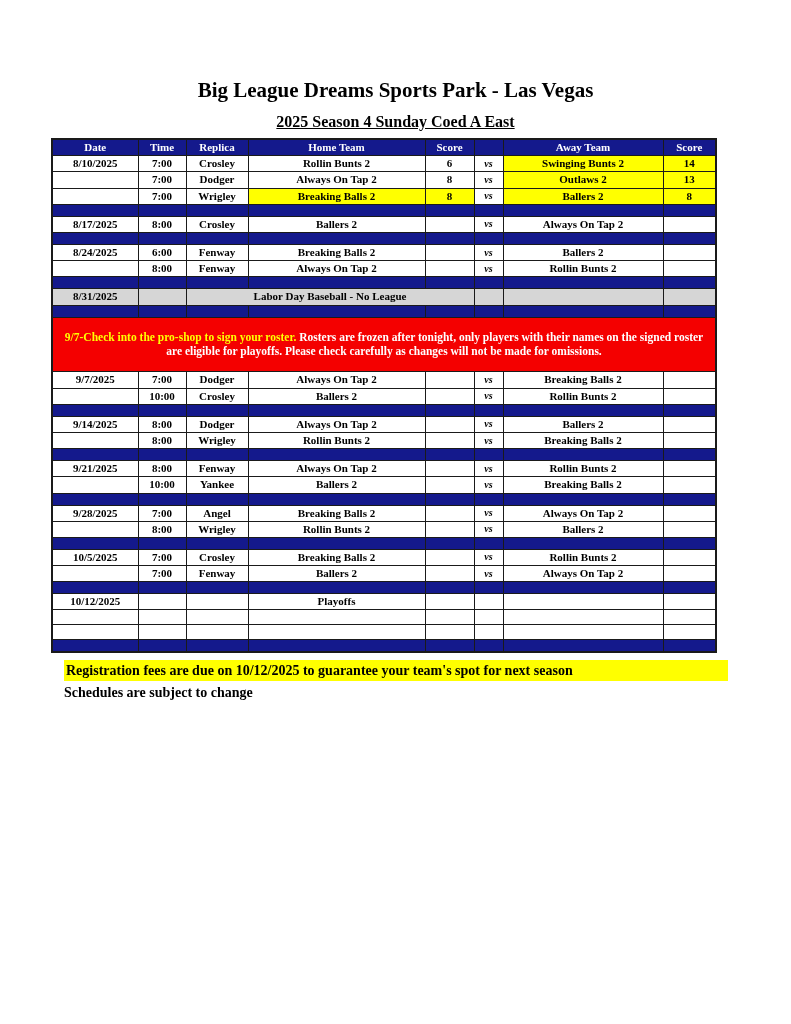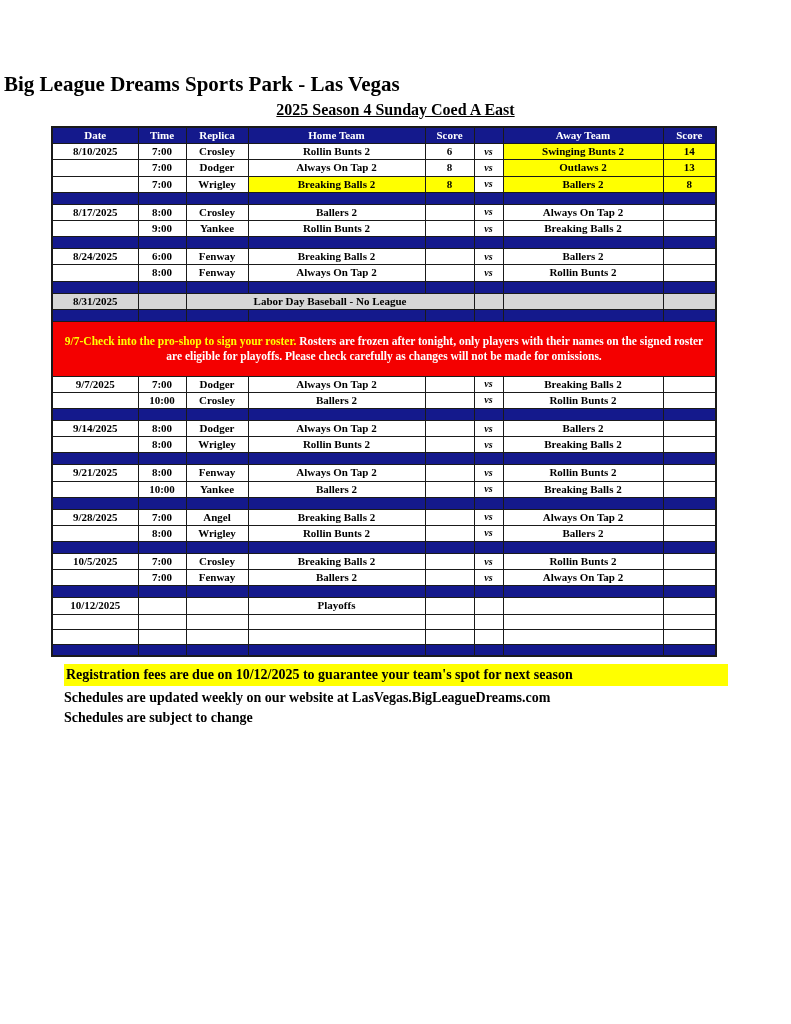--- a/index.html
+++ b/index.html
@@ -17,23 +17,23 @@
     color: #000;
   }
   .page {
     position: relative;
     width: 791px;
     height: 1024px;
     background: #fff;
     overflow: hidden;
   }
   .title {
-    margin: 4px;
+    margin: 10px;
     padding-top: 68px;
-    text-align: left;
+    text-align: center;
     font-size: 21px;
     font-weight: bold;
   }
   .subtitle {
     margin: 3px 0 0 0;
     text-align: center;
     font-size: 16px;
     font-weight: bold;
     text-decoration: underline;
   }
@@ -172,30 +172,20 @@
         <tr class="game">
           <td>8/17/2025</td>
           <td>8:00</td>
           <td>Crosley</td>
           <td>Ballers 2</td>
           <td></td>
           <td class="vs">vs</td>
           <td>Always On Tap 2</td>
           <td></td>
         </tr>
-        <tr class="game">
-          <td></td>
-          <td>9:00</td>
-          <td>Yankee</td>
-          <td>Rollin Bunts 2</td>
-          <td></td>
-          <td class="vs">vs</td>
-          <td>Breaking Balls 2</td>
-          <td></td>
-        </tr>
         <tr class="divider">
           <td></td>
           <td></td>
           <td></td>
           <td></td>
           <td></td>
           <td></td>
           <td></td>
           <td></td>
         </tr>
@@ -438,16 +428,15 @@
           <td></td>
           <td></td>
           <td></td>
           <td></td>
         </tr>
       </tbody>
   </table>
 
   <div class="footer">
     <div class="fline hl-bar">Registration fees are due on 10/12/2025 to guarantee your team's spot for next season</div>
-    <div class="fline">Schedules are updated weekly on our website at LasVegas.BigLeagueDreams.com</div>
     <div class="fline">Schedules are subject to change</div>
   </div>
 </div>
 
 </body></html>

